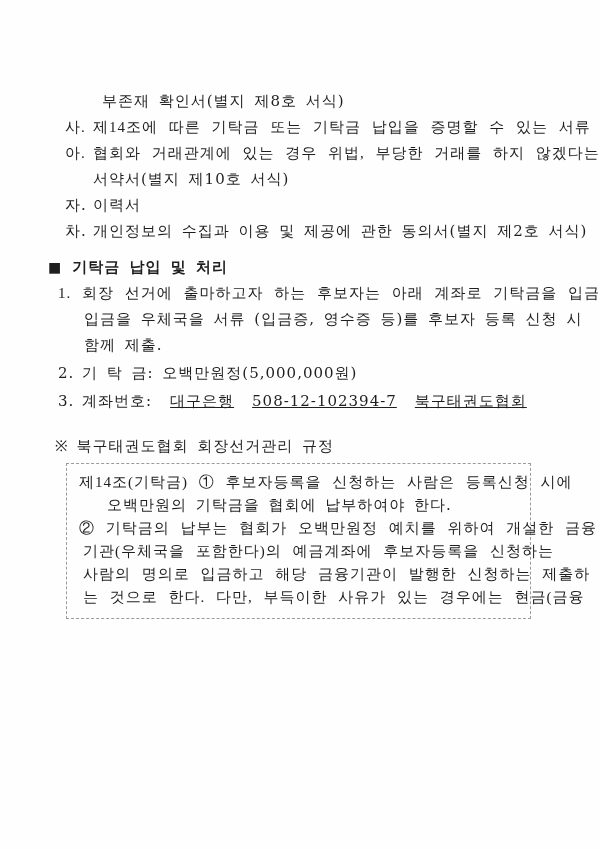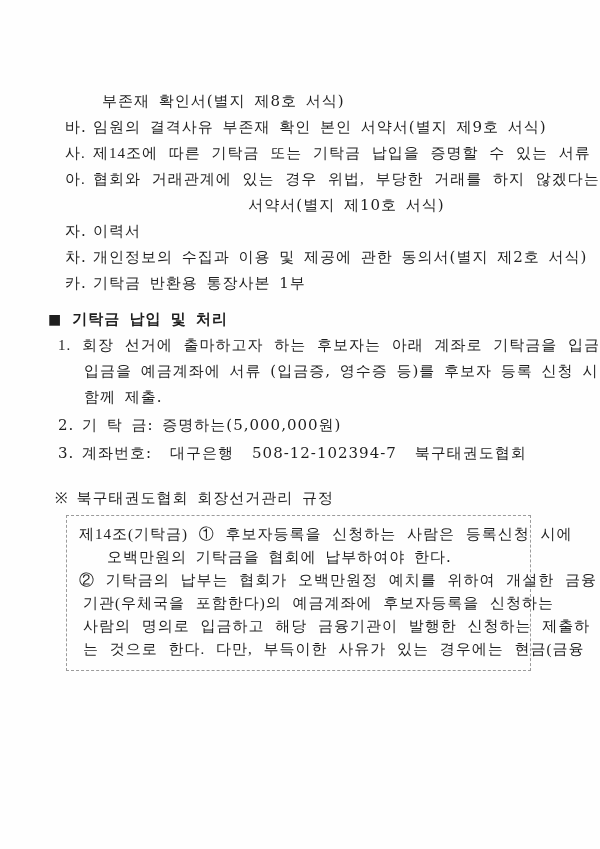--- a/index.html
+++ b/index.html
@@ -14,31 +14,31 @@
     word-spacing:3px;
     overflow:hidden;
   }
   .content{padding-top:88px;}
   .line{line-height:26px;white-space:nowrap;}
   .wide{word-spacing:6px;font-family:Liberation Serif, serif;}
   
   .chk{margin-left:65px;}
   .chk .marker{display:inline-block;width:28px;}
   .cont-deep{margin-left:102px;}
-  .cont{margin-left:93px;text-align:center;}
+  .cont{margin-left:93px;}
   
   .heading{margin-left:48px;margin-top:10px;font-weight:bold;line-height:26px;white-space:nowrap;}
   .heading .bullet{display:inline-block;margin-right:10px;font-size:14px;}
   
   .num{margin-left:58px;}
   .num .marker{display:inline-block;width:24px;}
   .num-cont{margin-left:84px;}
   .gap-s{margin-top:2px;}
   
-  .acct span.seg{margin-left:18px;}
+  .acct span.seg{margin-left:18px;text-decoration:underline;}
   
   .note{margin-left:55px;margin-top:19px;line-height:26px;white-space:nowrap;}
   .note .mark{margin-right:8px;}
   
   .regbox{
     margin-left:66px;margin-top:4px;
     width:447px;
     border:1px dashed #9b9b9b;
     padding:7px 8px 9px 8px;
   }
@@ -48,58 +48,52 @@
   .ind32{margin-left:32px;}
 </style>
 </head>
 <body>
 
 <div class="page">
   <div class="content">
 
     <div class="line cont-deep">부존재 확인서(별지 제8호 서식)</div>
 
-    <div class="line chk">
-      <span class="marker">바.</span><span>임원의 결격사유 부존재 확인 본인 서약서(별지 제9호 서식)</span>
-    </div>
 
     <div class="line chk wide">
       <span class="marker">사.</span><span>제14조에 따른 기탁금 또는 기탁금 납입을 증명할 수 있는 서류</span>
     </div>
 
     <div class="line chk wide">
       <span class="marker">아.</span><span>협회와 거래관계에 있는 경우 위법, 부당한 거래를 하지 않겠다는</span>
     </div>
 
     <div class="line cont">서약서(별지 제10호 서식)</div>
 
     <div class="line chk">
       <span class="marker">자.</span><span>이력서</span>
     </div>
 
     <div class="line chk">
       <span class="marker">차.</span><span>개인정보의 수집과 이용 및 제공에 관한 동의서(별지 제2호 서식)</span>
     </div>
 
-    <div class="line chk">
-      <span class="marker">카.</span><span>기탁금 반환용 통장사본 1부</span>
-    </div>
 
     <div class="heading">
       <span class="bullet">■</span><span>기탁금 납입 및 처리</span>
     </div>
 
     <div class="line num wide">
       <span class="marker">1.</span><span>회장 선거에 출마하고자 하는 후보자는 아래 계좌로 기탁금을 입금하고</span>
     </div>
-    <div class="line num-cont">입금을 예금계좌에 서류 (입금증, 영수증 등)를 후보자 등록 신청 시</div>
+    <div class="line num-cont">입금을 우체국을 서류 (입금증, 영수증 등)를 후보자 등록 신청 시</div>
     <div class="line num-cont">함께 제출.</div>
 
     <div class="line num gap-s">
-      <span class="marker">2.</span><span>기 탁 금: 증명하는(5,000,000원)</span>
+      <span class="marker">2.</span><span>기 탁 금: 오백만원정(5,000,000원)</span>
     </div>
 
     <div class="line num acct gap-s">
       <span class="marker">3.</span><span>계좌번호:</span><span class="seg">대구은행</span><span class="seg">508-12-102394-7</span><span class="seg">북구태권도협회</span>
     </div>
 
     <div class="note">
       <span class="mark">※</span><span>북구태권도협회 회장선거관리 규정</span>
     </div>
 

